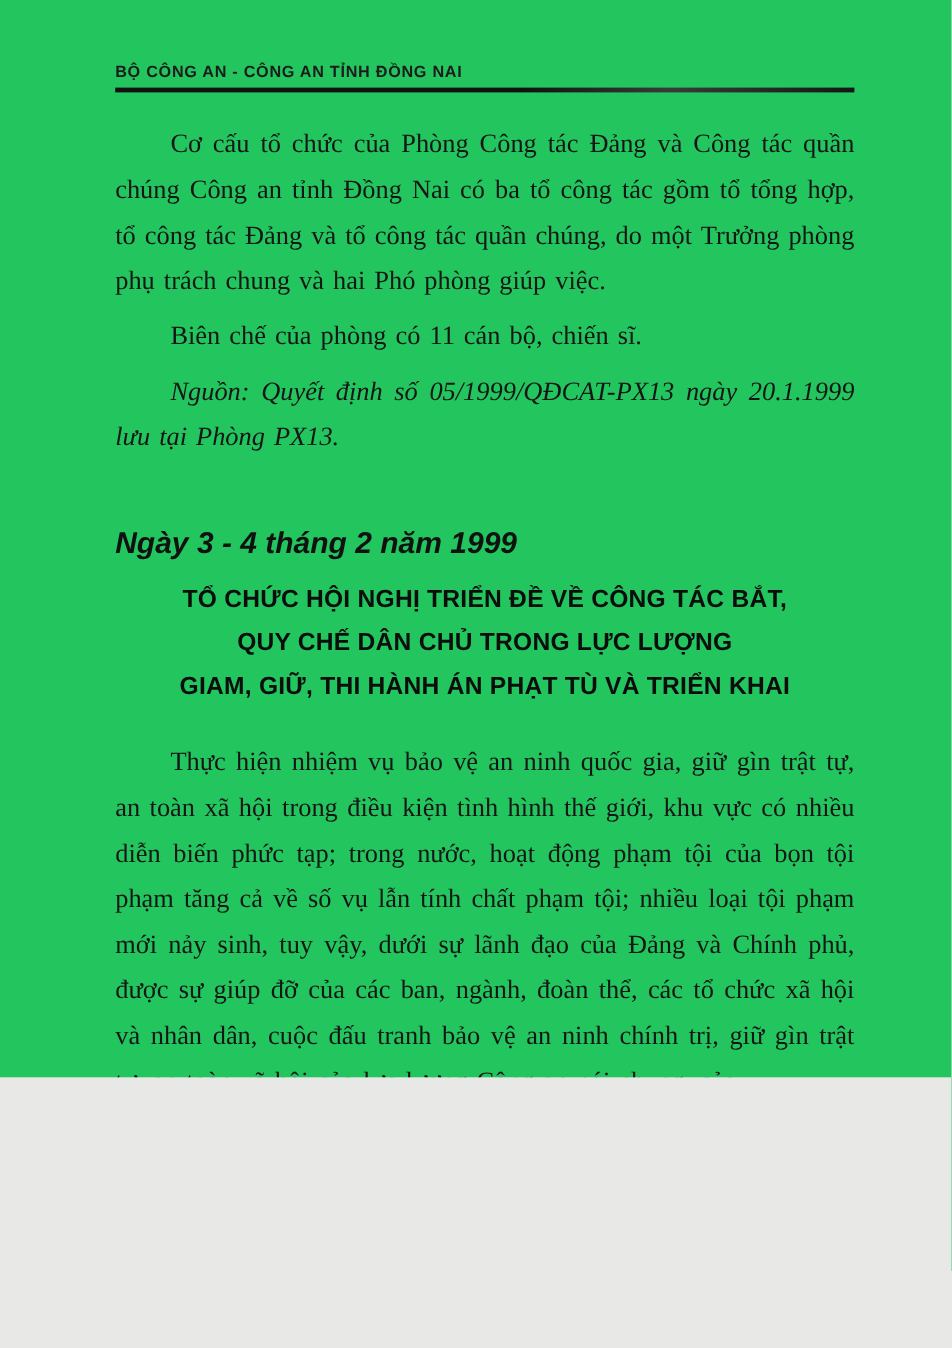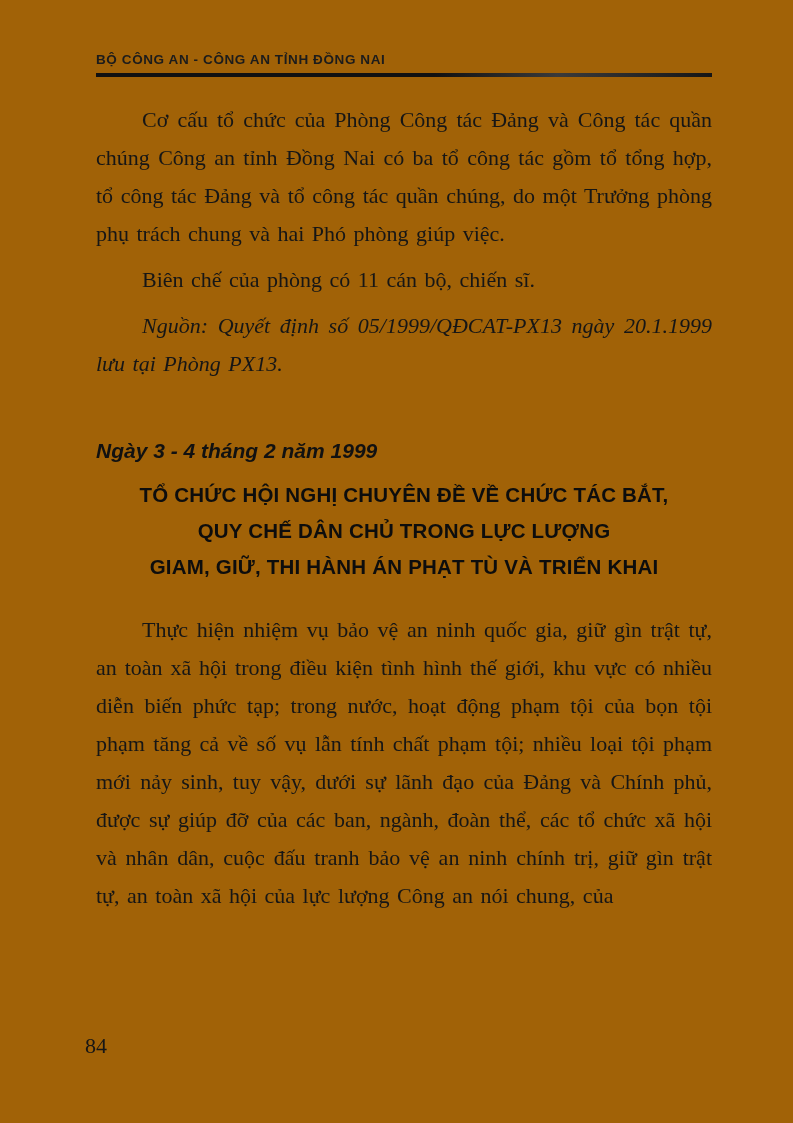--- a/index.html
+++ b/index.html
@@ -4,23 +4,23 @@
 <title>Scanned book page</title>
 <style>
   html, body {
     margin: 0;
     padding: 0;
     background: #e8e8e6;
   }
   .page {
     position: relative;
     width: 793px;
-    height: 1123px;
+    height: 898px;
     margin: 0 auto;
-    background: #a16207;
+    background: #22c55e;
     color: #161616;
     overflow: hidden;
     box-sizing: border-box;
     padding: 52px 81px 0 96px;
     font-family: "Liberation Serif", "DejaVu Serif", serif;
   }
   
   .running-head {
     font-family: "Liberation Sans", "DejaVu Sans", sans-serif;
     font-weight: bold;
@@ -46,21 +46,21 @@
   .no-indent { text-indent: 0; }
   .italic {
     font-style: italic;
     font-family: Liberation Serif, serif;
   }
   
   .date-heading {
     font-family: "Liberation Sans", "DejaVu Sans", sans-serif;
     font-weight: bold;
     font-style: italic;
-    font-size: 21px;
+    font-size: 25px;
     margin: 56px 0 14px 0;
     color: #111;
   }
   
   .section-title {
     font-family: "Liberation Sans", "DejaVu Sans", sans-serif;
     font-weight: bold;
     font-size: 20.5px;
     line-height: 36px;
     text-align: center;
@@ -93,21 +93,21 @@
 
     <p class="para indent">Cơ cấu tổ chức của Phòng Công tác Đảng và Công tác quần chúng Công an tỉnh Đồng Nai có ba tổ công tác gồm tổ tổng hợp, tổ công tác Đảng và tổ công tác quần chúng, do một Trưởng phòng phụ trách chung và hai Phó phòng giúp việc.</p>
 
     <p class="para indent">Biên chế của phòng có 11 cán bộ, chiến sĩ.</p>
 
     <p class="para indent italic">Nguồn: Quyết định số 05/1999/QĐCAT-PX13 ngày 20.1.1999 lưu tại Phòng PX13.</p>
 
     <h3 class="date-heading">Ngày 3 - 4 tháng 2 năm 1999</h3>
 
     <h2 class="section-title">
-      <span class="title-line">TỔ CHỨC HỘI NGHỊ CHUYÊN ĐỀ VỀ CHỨC TÁC BẮT,</span>
+      <span class="title-line">TỔ CHỨC HỘI NGHỊ TRIỂN ĐỀ VỀ CÔNG TÁC BẮT,</span>
       <span class="title-line">QUY CHẾ DÂN CHỦ TRONG LỰC LƯỢNG</span>
       <span class="title-line">GIAM, GIỮ, THI HÀNH ÁN PHẠT TÙ VÀ TRIỂN KHAI</span>
     </h2>
 
     <p class="para indent">Thực hiện nhiệm vụ bảo vệ an ninh quốc gia, giữ gìn trật tự, an toàn xã hội trong điều kiện tình hình thế giới, khu vực có nhiều diễn biến phức tạp; trong nước, hoạt động phạm tội của bọn tội phạm tăng cả về số vụ lẫn tính chất phạm tội; nhiều loại tội phạm mới nảy sinh, tuy vậy, dưới sự lãnh đạo của Đảng và Chính phủ, được sự giúp đỡ của các ban, ngành, đoàn thể, các tổ chức xã hội và nhân dân, cuộc đấu tranh bảo vệ an ninh chính trị, giữ gìn trật tự, an toàn xã hội của lực lượng Công an nói chung, của</p>
 
   </main>
 
   <footer>
     <div class="page-number">84</div>

